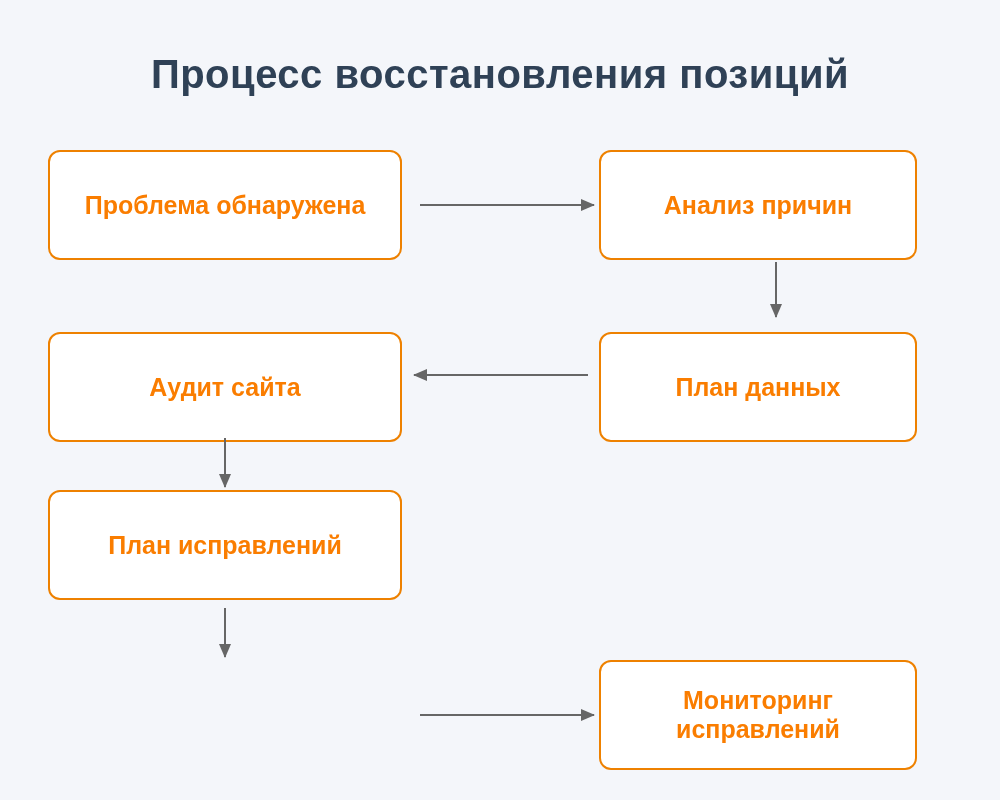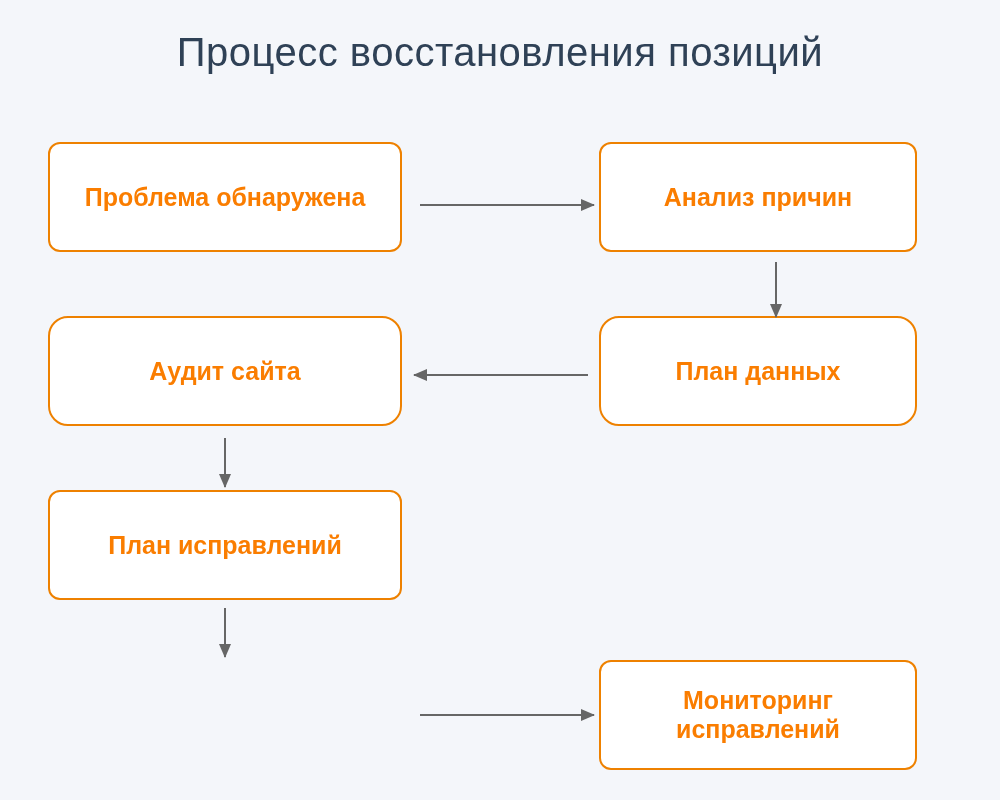--- a/index.html
+++ b/index.html
@@ -17,47 +17,47 @@
     font-family: "Liberation Sans", sans-serif;
     overflow: hidden;
   }
   .canvas {
     position: relative;
     width: 1000px; height: 800px;
     background: var(--page-bg);
   }
   .diagram-title {
     position: absolute;
-    top: 30px; left: 0;
+    top: 52px; left: 0;
     width: 100%;
     text-align: center;
     font-size: 40px;
-    font-weight: normal;
+    font-weight: bold;
     color: var(--title);
     letter-spacing: 0.5px;
   }
   .node {
     position: absolute;
     width: 354px; height: 110px;
     background: var(--node-bg);
     border: 2.5px solid var(--node-border);
     border-radius: 12px;
     display: flex;
     align-items: center;
     justify-content: center;
     text-align: center;
     color: var(--node-text);
     font-size: 25px;
     font-weight: bold;
     padding: 0 8px;
   }
   .col-left  { left: 48px; }
   .col-right { left: 599px; width: 318px; }
-  .row-1 { top: 142px; }
-  .row-2 { top: 316px; border-radius: 20px; }
+  .row-1 { top: 150px; }
+  .row-2 { top: 332px; }
   .row-3 { top: 490px; }
   .row-4 { top: 660px; }
   .edges-layer {
     position: absolute;
     top: 0; left: 0;
     width: 1000px; height: 800px;
     pointer-events: none;
   }
   .edge {
     stroke: var(--arrow);

